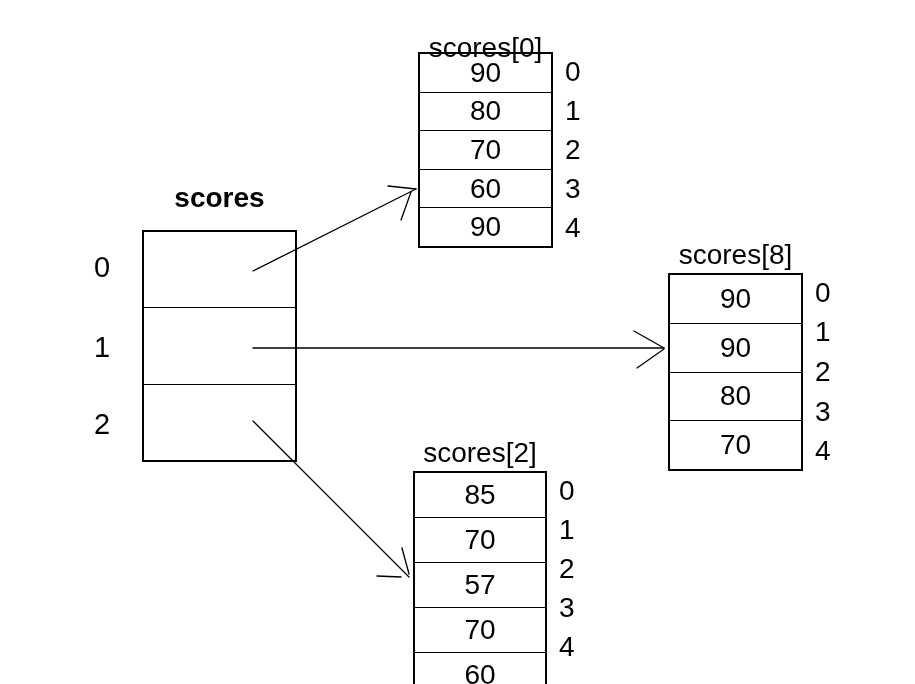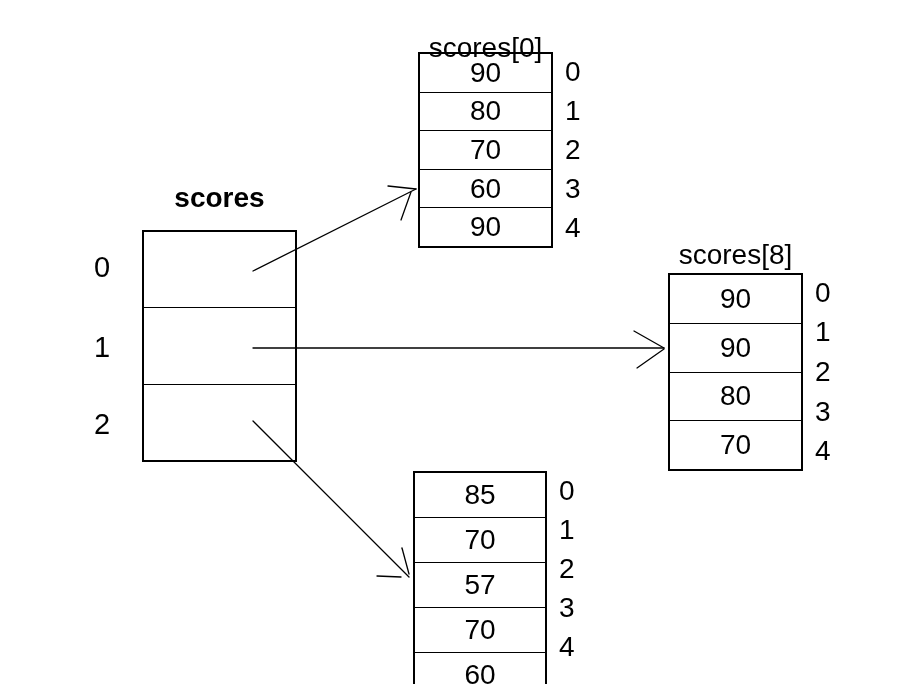--- a/index.html
+++ b/index.html
@@ -128,20 +128,21 @@
     <div class="arr-row">70</div>
   </div>
   <div class="arr-indices" style="left:815px; top:273px; height:198px;">
     <div class="arr-idx">0</div>
     <div class="arr-idx">1</div>
     <div class="arr-idx">2</div>
     <div class="arr-idx">3</div>
     <div class="arr-idx">4</div>
   </div>
 
+  <div class="arr-title" style="left:413px; top:437px; width:134px;">scores[2]</div>
   <div class="arr-table" style="left:413px; top:471px; width:134px; height:228px;">
     <div class="arr-row">85</div>
     <div class="arr-row">70</div>
     <div class="arr-row">57</div>
     <div class="arr-row">70</div>
     <div class="arr-row">60</div>
   </div>
   <div class="arr-indices" style="left:559px; top:471px; height:196px;">
     <div class="arr-idx">0</div>
     <div class="arr-idx">1</div>

